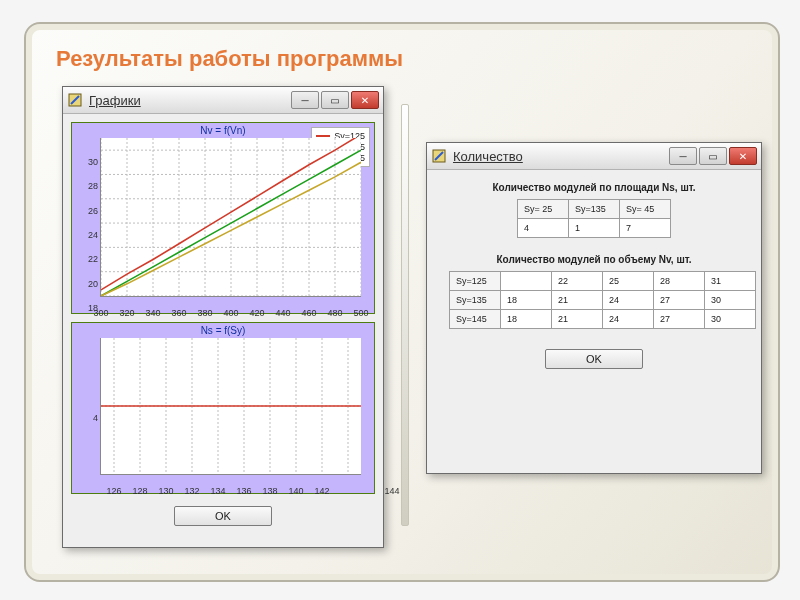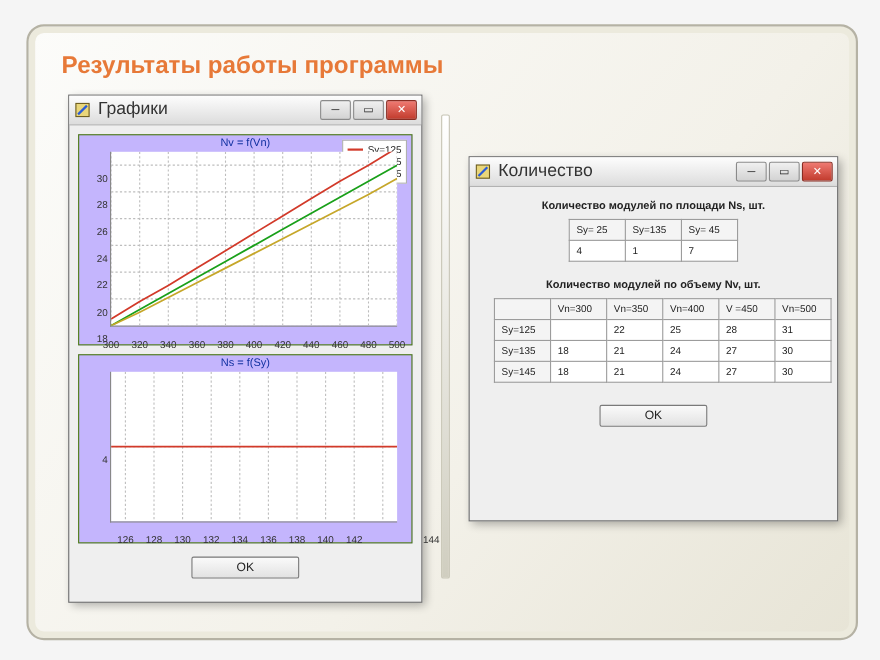--- a/index.html
+++ b/index.html
@@ -51,21 +51,21 @@
     background: linear-gradient(#fdfdfd, #dcdcdc);
     border-bottom: 1px solid #b2b2b2;
     padding: 0 4px;
   }
   .titlebar .icon {
     width: 16px; height: 16px;
     margin-right: 6px;
     display: inline-flex;
     align-items: center; justify-content: center;
   }
-  .titlebar .title { flex: 1; font-size: 16px; color: #333; }
+  .titlebar .title { flex: 1; font-size: 13px; color: #333; text-decoration: underline; }
   .winbtns { display: flex; gap: 2px; }
   .winbtn {
     width: 26px; height: 16px;
     border-radius: 2px;
     border: 1px solid #8a8a8a;
     display: flex; align-items: center; justify-content: center;
     font-size: 10px; color: #222;
   }
   .winbtn.min { background: linear-gradient(#f0f0f0,#d3d3d3); }
   .winbtn.max { background: linear-gradient(#f0f0f0,#d3d3d3); }
@@ -313,28 +313,20 @@
             <td>7</td>
           </tr>
         </tbody>
           </table>
       </div>
 
       <div class="result-block">
         <div class="result-caption">Количество модулей по объему Nv, шт.</div>
         <table class="data">
           <tbody>
-              <tr>
-            <th></th>
-            <th>Vn=300</th>
-            <th>Vn=350</th>
-            <th>Vn=400</th>
-            <th>V =450</th>
-            <th>Vn=500</th>
-          </tr>
           <tr>
             <th>Sy=125</th>
             <td class="sel">18</td>
             <td>22</td>
             <td>25</td>
             <td>28</td>
             <td>31</td>
           </tr>
           <tr>
             <th>Sy=135</th>

